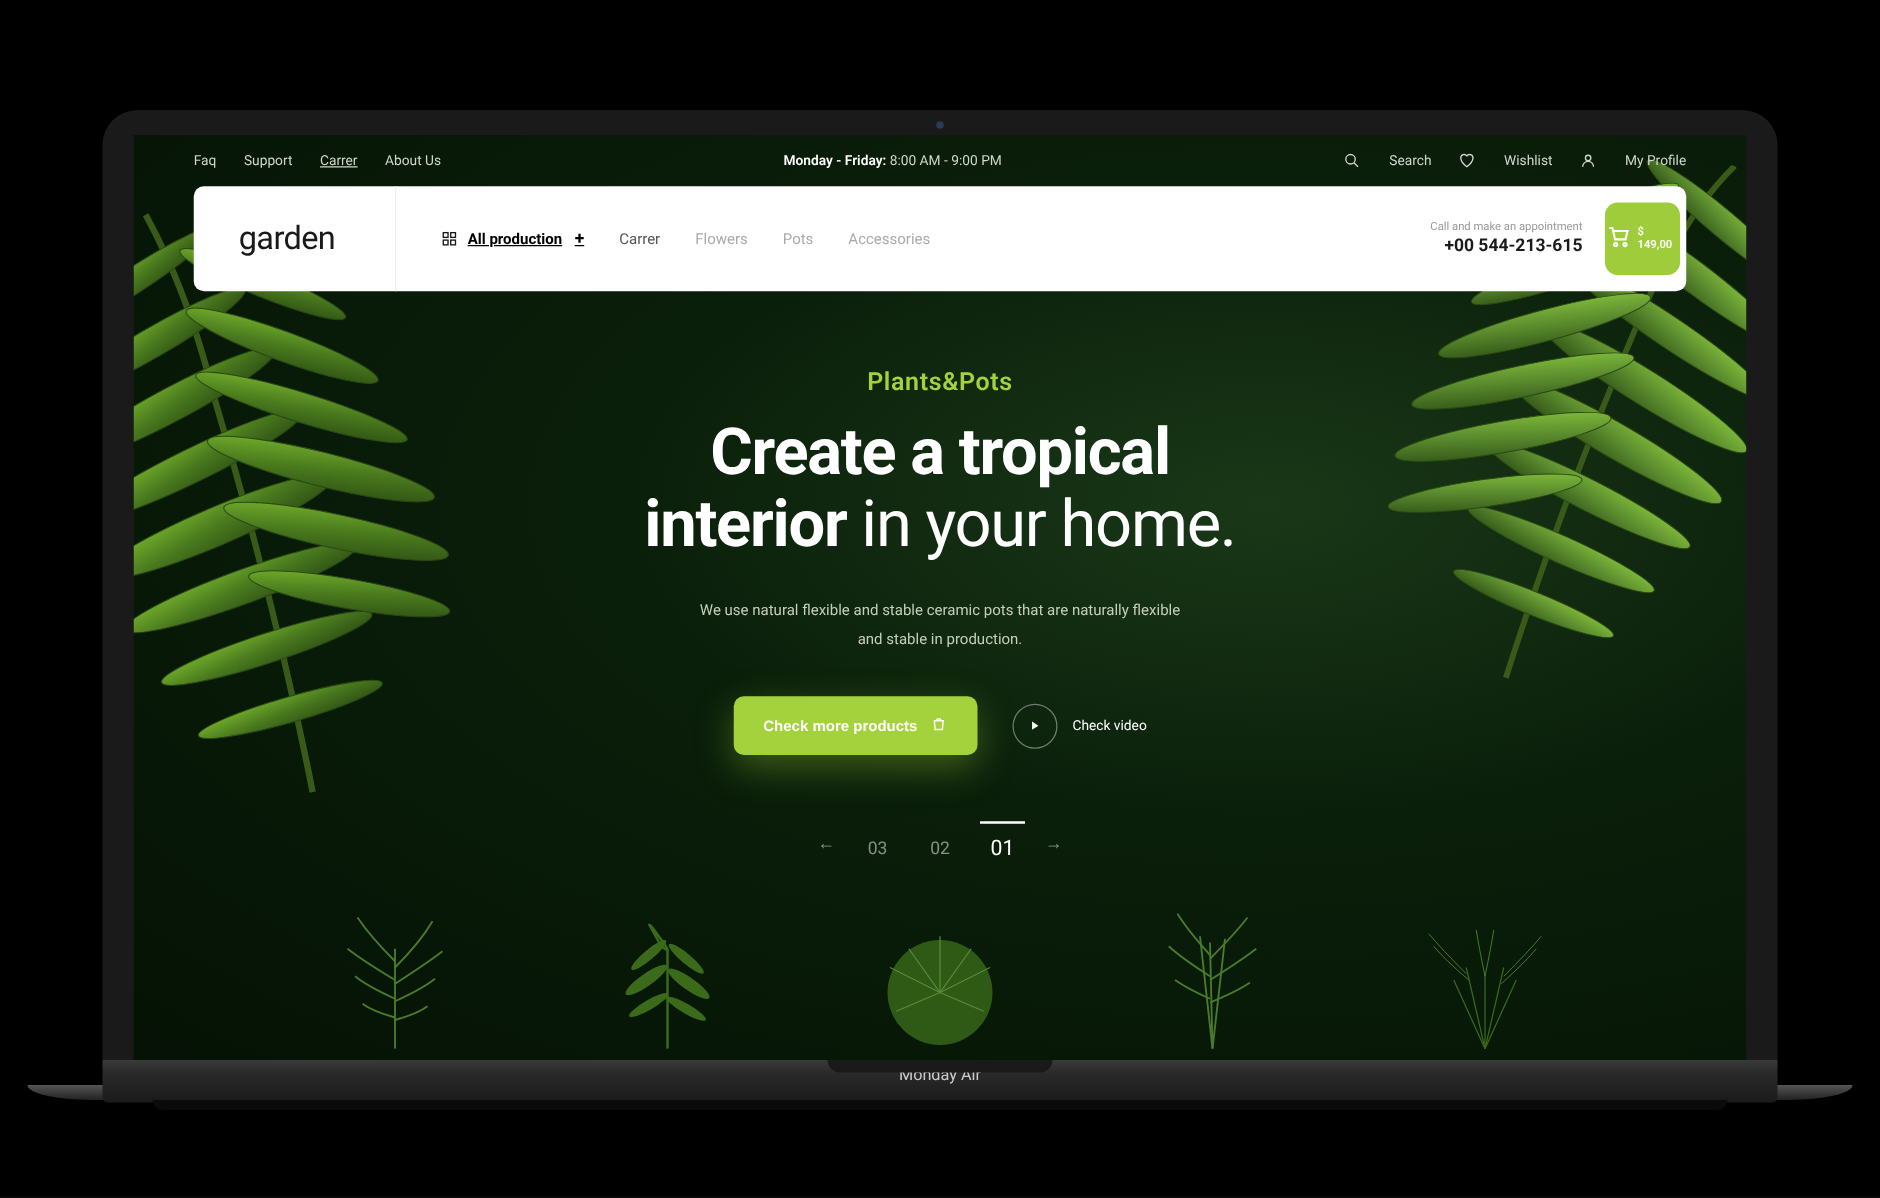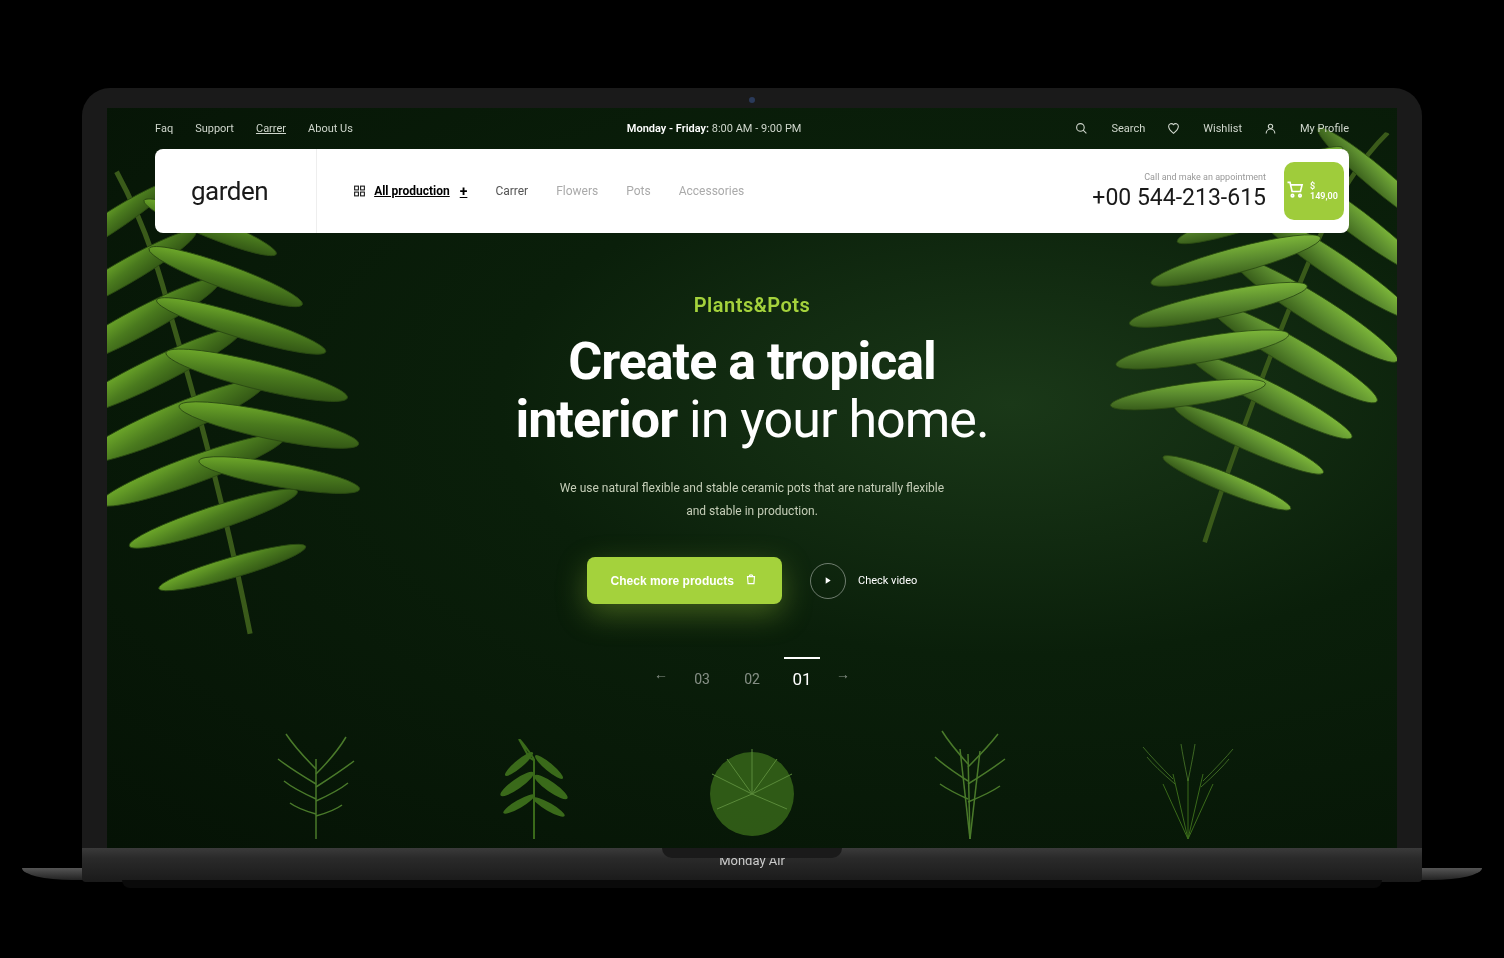--- a/index.html
+++ b/index.html
@@ -123,21 +123,21 @@
   color: #aaa;
   text-decoration: none;
   cursor: pointer;
 }
 .nav-links a:first-of-type { color: #555; }
 .contact {
   text-align: right;
   padding-right: 18px;
 }
 .contact .label { font-size: 9px; color: #999; }
-.contact .phone { font-size: 23px; font-weight: 400; color: #1a1a1a; margin-top: 2px; }
+.contact .phone { font-size: 14px; font-weight: 700; color: #1a1a1a; margin-top: 2px; }
 .cart {
   background: #9fcc3b;
   border-radius: 10px;
   width: 60px;
   height: 58px;
   margin-right: 5px;
   display: flex;
   flex-direction: row;
   align-items: center;
   justify-content: center;

